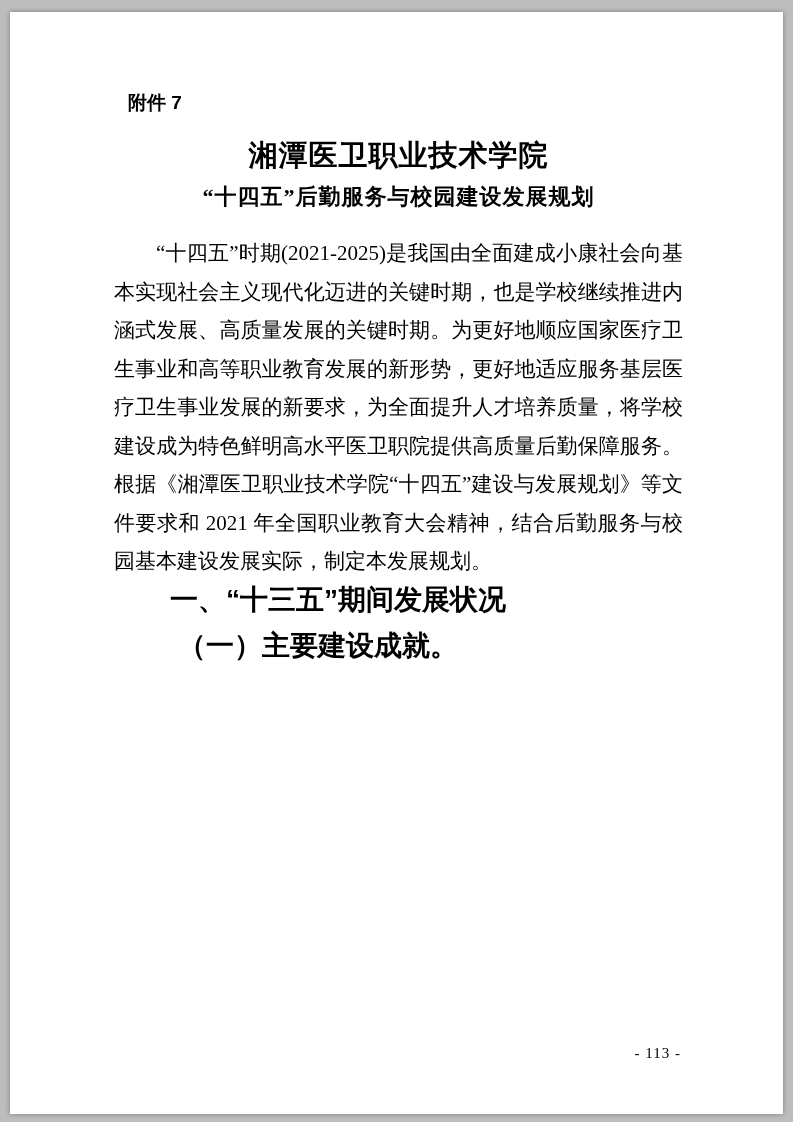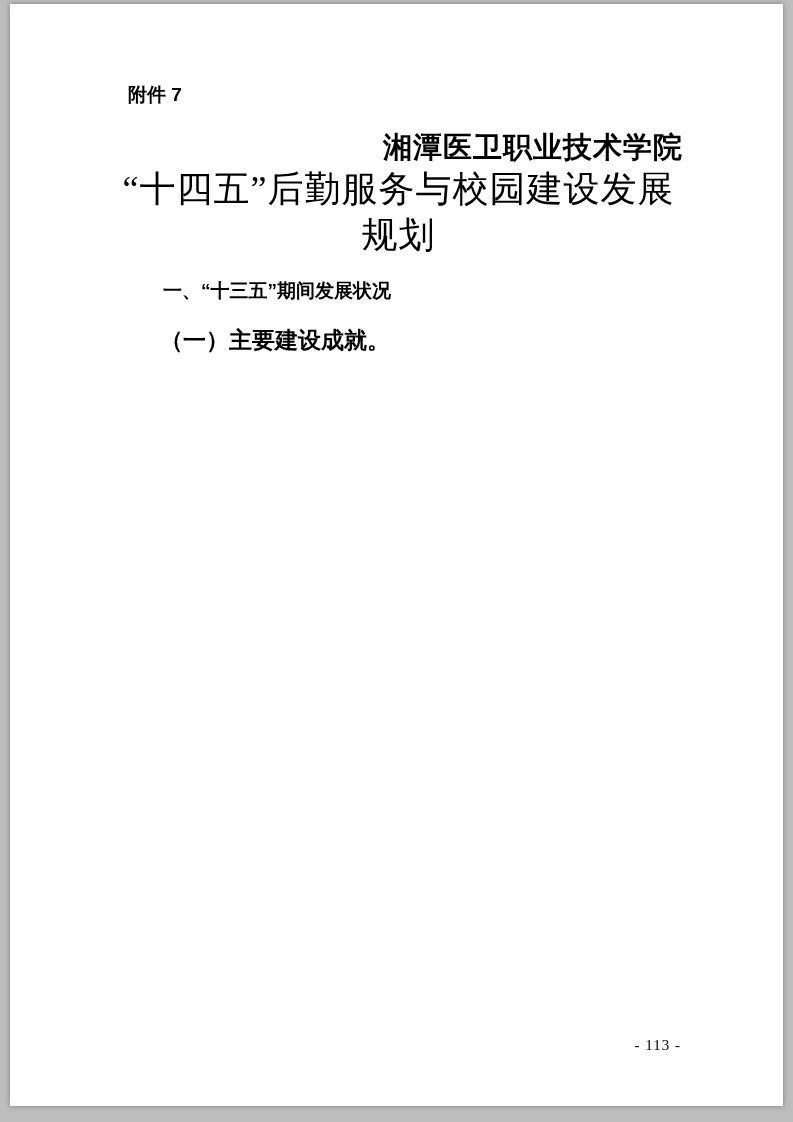--- a/index.html
+++ b/index.html
@@ -11,74 +11,74 @@
     width: 793px;
     height: 1122px;
     background: #bdbdbd;
     position: relative;
     overflow: hidden;
     font-family: "Liberation Serif", "DejaVu Serif", serif;
   }
   .page {
     position: absolute;
     left: 10px;
-    top: 4px;
+    top: 12px;
     width: 773px;
     height: 1102px;
     background: #ffffff;
     box-shadow: 0 0 5px rgba(0,0,0,0.35);
     padding: 68px 100px 16px 104px;
     color: #000;
   }
   .attachment-label {
     font-size: 19px;
     line-height: 26px;
     margin: 10px 0 20px 14px;
     font-weight: bold;
     font-family: "Liberation Sans", "DejaVu Sans", sans-serif;
   }
   .doc-title {
     font-size: 29px;
     line-height: 38px;
     font-weight: bold;
-    text-align: right;
+    text-align: center;
     margin: 0;
     letter-spacing: 1px;
   }
   .doc-subtitle {
-    font-size: 36px;
+    font-size: 22px;
     line-height: 46px;
-    font-weight: normal;
+    font-weight: bold;
     text-align: center;
     margin: 0 0 14px 0;
     letter-spacing: 1px;
   }
   .body-para {
     font-size: 21px;
     line-height: 38.5px;
     text-align: justify;
     text-justify: inter-character;
     text-indent: 2em;
     margin: 0;
     word-break: break-all;
   }
   .section-heading {
-    font-size: 19px;
-    line-height: 38.5px;
-    font-weight: bold;
-    text-indent: 2em;
-    margin: 11px;
-    font-family: "Liberation Sans", "DejaVu Sans", sans-serif;
-  }
-  .subsection-heading {
-    font-size: 23px;
+    font-size: 28px;
     line-height: 38.5px;
     font-weight: bold;
     text-indent: 2em;
     margin: 0;
+    font-family: "Liberation Sans", "DejaVu Sans", sans-serif;
+  }
+  .subsection-heading {
+    font-size: 28px;
+    line-height: 38.5px;
+    font-weight: bold;
+    text-indent: 2em;
+    margin: 8px;
   }
   .bold-lead {
     font-weight: bold;
   }
   .page-number {
     position: absolute;
     right: 102px;
     bottom: 52px;
     font-size: 15px;
     letter-spacing: 1px;
@@ -90,20 +90,21 @@
 <body>
 
 <div class="page">
 
   <div class="attachment-label">附件 7</div>
 
   <h1 class="doc-title">湘潭医卫职业技术学院</h1>
 
   <h2 class="doc-subtitle">“十四五”后勤服务与校园建设发展规划</h2>
 
+  <p class="body-para">“十四五”时期(2021-2025)是我国由全面建成小康社会向基本实现社会主义现代化迈进的关键时期，也是学校继续推进内涵式发展、高质量发展的关键时期。为更好地顺应国家医疗卫生事业和高等职业教育发展的新形势，更好地适应服务基层医疗卫生事业发展的新要求，为全面提升人才培养质量，将学校建设成为特色鲜明高水平医卫职院提供高质量后勤保障服务。根据《湘潭医卫职业技术学院“十四五”建设与发展规划》等文件要求和 2021 年全国职业教育大会精神，结合后勤服务与校园基本建设发展实际，制定本发展规划。</p>
 
   <p class="section-heading">一、“十三五”期间发展状况</p>
 
   <p class="subsection-heading">（一）主要建设成就。</p>
 
 
 
   <div class="page-number">- 113 -</div>
 
 </div>

